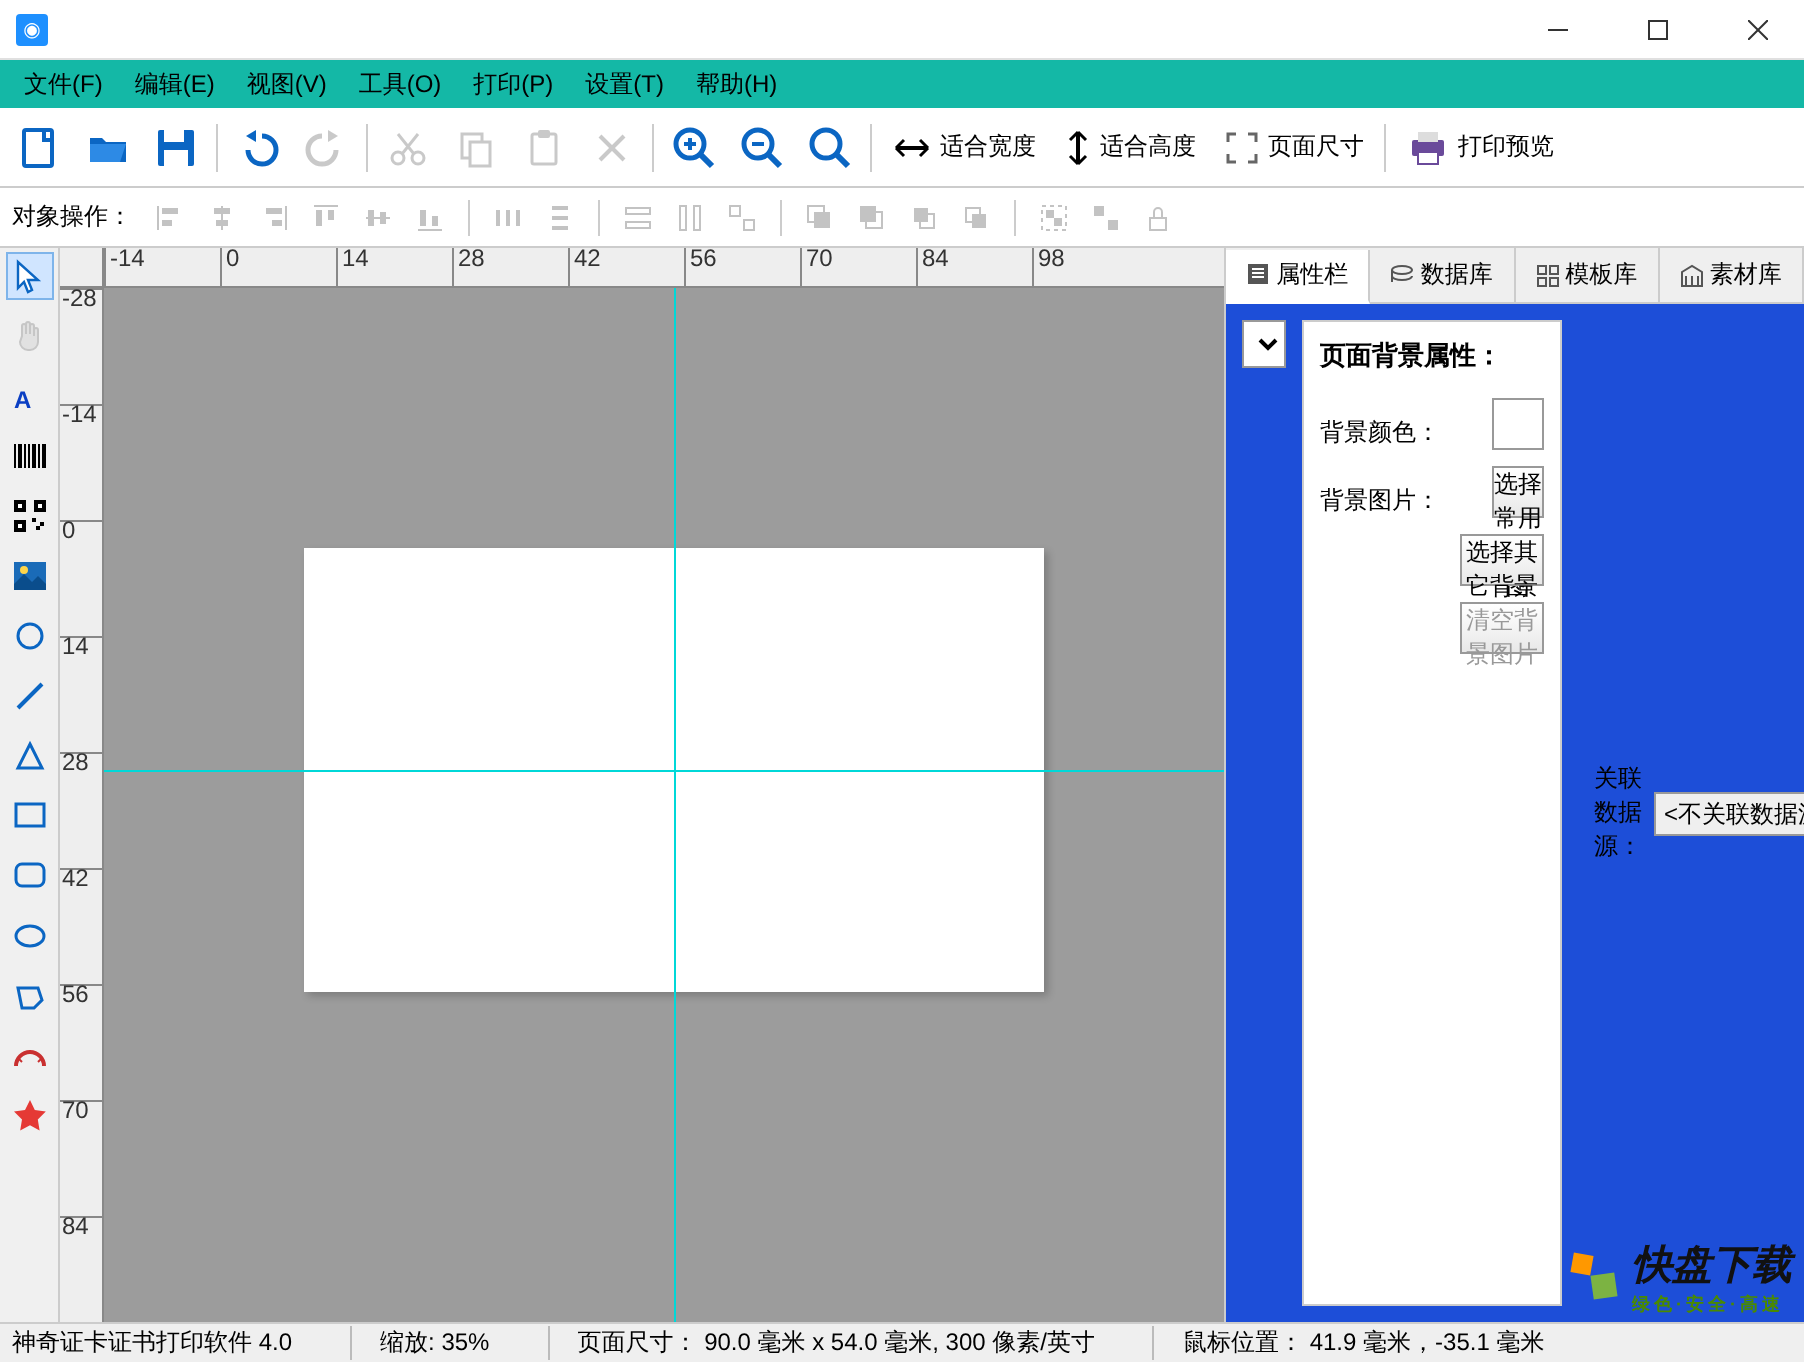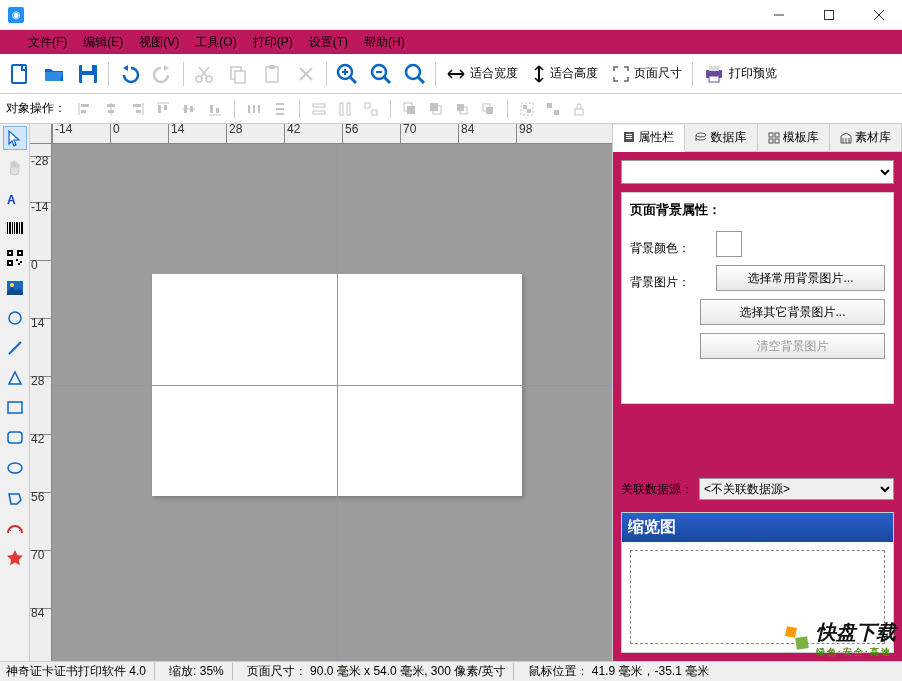--- a/index.html
+++ b/index.html
@@ -6,21 +6,21 @@
 body { width: 902px; height: 681px; background: #fff; overflow: hidden; position: relative; }
 
 
 .titlebar { height: 30px; background: #fff; display: flex; align-items: center; padding: 0 8px; border-bottom: 1px solid #e0e0e0; }
 .titlebar .app-icon { width: 16px; height: 16px; background: #1e90ff; border-radius: 2px; margin-right: 6px; display: inline-flex; align-items: center; justify-content: center; color: #fff; font-size: 10px; }
 .titlebar .title-text { color: #333; font-size: 12px; }
 .titlebar .win-controls { margin-left: auto; display: flex; gap: 20px; }
 .titlebar .win-btn { width: 30px; height: 20px; display: flex; align-items: center; justify-content: center; color: #666; cursor: pointer; }
 
 
-.menubar { height: 24px; display: flex; align-items: center; padding: 0 20px; background: #be185d; }
+.menubar { height: 24px; display: flex; align-items: center; padding: 0 4px; background: #14b8a6; }
 .menubar .menu-item { padding: 2px 8px; cursor: pointer; font-size: 12px; }
 
 
 .toolbar { height: 40px; display: flex; align-items: center; padding: 2px 4px; border-bottom: 1px solid #ccc; gap: 2px; }
 .toolbar .tbtn { width: 32px; height: 32px; display: flex; align-items: center; justify-content: center; cursor: pointer; border-radius: 2px; }
 .toolbar .sep { width: 1px; height: 24px; background: #ccc; margin: 0 2px; }
 .toolbar .label-btn { display: flex; align-items: center; height: 32px; padding: 0 6px; cursor: pointer; gap: 4px; }
 
 
 .objops { height: 30px; display: flex; align-items: center; padding: 0 6px; border-bottom: 1px solid #ccc; gap: 4px; }
@@ -42,25 +42,25 @@
 .ruler-h { position: absolute; left: 22px; top: 0; right: 0; height: 20px; background: #eee; border-bottom: 1px solid #888; font-size: 9px; color: #333; overflow: hidden; z-index: 2; }
 .ruler-h .tick { position: absolute; top: 0; height: 20px; border-left: 1px solid #888; padding-left: 2px; line-height: 10px; }
 .ruler-v { position: absolute; left: 0; top: 20px; bottom: 0; width: 22px; background: #eee; border-right: 1px solid #888; font-size: 9px; color: #333; overflow: hidden; z-index: 2; }
 .ruler-v .vtick { position: absolute; left: 0; width: 22px; border-top: 1px solid #888; text-align: left; padding-left: 1px; line-height: 9px; }
 .canvas-area { position: absolute; left: 22px; top: 20px; right: 0; bottom: 0; background: #9c9c9c; }
 .page { position: absolute; left: 100px; top: 130px; width: 370px; height: 222px; background: #fff; box-shadow: 2px 2px 4px rgba(0,0,0,0.2); }
 .guide-h { position: absolute; left: 0; right: 0; border-top: 1px solid #00d8d8; }
 .guide-v { position: absolute; top: 0; bottom: 0; border-left: 1px solid #00d8d8; }
 
 
-.right { width: 290px; background: #be185d; border-left: 1px solid #ccc; display: flex; flex-direction: column; }
+.right { width: 290px; background: #1d4ed8; border-left: 1px solid #ccc; display: flex; flex-direction: column; }
 .right-tabs { height: 28px; display: flex; align-items: center; border-bottom: 1px solid #ccc; background: #efefef; }
 .right-tabs .rtab { flex: 1; height: 100%; display: flex; align-items: center; justify-content: center; gap: 3px; cursor: pointer; font-size: 12px; border-right: 1px solid #ccc; }
 .right-tabs .rtab.active { background: #fff; border-bottom: 2px solid #fff; margin-bottom: -1px; }
-.right-body { padding: 8px; flex: 1; display: flex; flex-direction: column; gap: 8px; }
+.right-body { padding: 8px; flex: 1; display: flex; flex-direction: row; gap: 8px; }
 .dropdown { display: flex; }
 .dropdown select { flex: 1; height: 24px; border: 1px solid #999; background: #fff; }
 .props-group { border: 1px solid #ccc; background: #fff; }
 .props-title { font-weight: bold; padding: 8px; font-size: 13px; }
 .prop-row { display: flex; align-items: flex-end; padding: 4px 8px; gap: 22px; }
 .prop-row .lbl2 { width: 64px; font-size: 12px; }
 .prop-btn { flex: 1; height: 26px; border: 1px solid #999; background: linear-gradient(#fff,#e8e8e8); cursor: pointer; font-size: 12px; }
 .color-swatch { width: 26px; height: 26px; border: 1px solid #999; background: #fff; }
 .prop-row.indent { padding-left: 78px; }
 .disabled-btn { color: #999; }
@@ -68,21 +68,21 @@
 .datasource { display: flex; align-items: center; gap: 6px; padding: 4px 0; }
 .datasource select { flex: 1; height: 22px; border: 1px solid #999; }
 
 .thumb-section { border: 1px solid #ccc; }
 .thumb-header { background: linear-gradient(#2a62c8,#1846a0); color: #fff; padding: 4px 6px; font-size: 16px; font-weight: bold; }
 .thumb-body { height: 110px; background: #fff; padding: 8px; }
 .thumb-inner { width: 100%; height: 100%; border: 1px dashed #888; }
 
 
 .statusbar { height: 20px; background: #efefef; border-top: 1px solid #ccc; display: flex; align-items: center; padding: 0 6px; font-size: 11px; gap: 14px; }
-.statusbar .sseg { border-right: 1px solid #bbb; padding-right: 8px; }
+.statusbar .sseg { border-right: 1px solid #bbb; padding-right: 29px; }
 
 
 .watermark { position: absolute; right: 6px; bottom: 22px; display: flex; align-items: center; gap: 4px; font-weight: bold; font-style: italic; }
 .watermark .wm-icon { width: 28px; height: 28px; }
 .watermark .wm-main { font-size: 20px; color: #111; }
 .watermark .wm-sub { font-size: 9px; color: #4a8a00; font-style: normal; letter-spacing: 2px; display: block; }
 
 svg { display: block; }
 </style>
 </head>
@@ -465,21 +465,21 @@
         <div class="tick" style="left: 58px;">0</div>
         <div class="tick" style="left: 116px;">14</div>
         <div class="tick" style="left: 174px;">28</div>
         <div class="tick" style="left: 232px;">42</div>
         <div class="tick" style="left: 290px;">56</div>
         <div class="tick" style="left: 348px;">70</div>
         <div class="tick" style="left: 406px;">84</div>
         <div class="tick" style="left: 464px;">98</div>
       </div>
     <div class="ruler-v" id="ruler-v">
-        <div class="vtick" style="top: 12px;">-28</div>
+        <div class="vtick" style="top: 0px;">-28</div>
         <div class="vtick" style="top: 58px;">-14</div>
         <div class="vtick" style="top: 116px;">0</div>
         <div class="vtick" style="top: 174px;">14</div>
         <div class="vtick" style="top: 232px;">28</div>
         <div class="vtick" style="top: 290px;">42</div>
         <div class="vtick" style="top: 348px;">56</div>
         <div class="vtick" style="top: 406px;">70</div>
         <div class="vtick" style="top: 464px;">84</div>
       </div>
     <div class="canvas-area">

